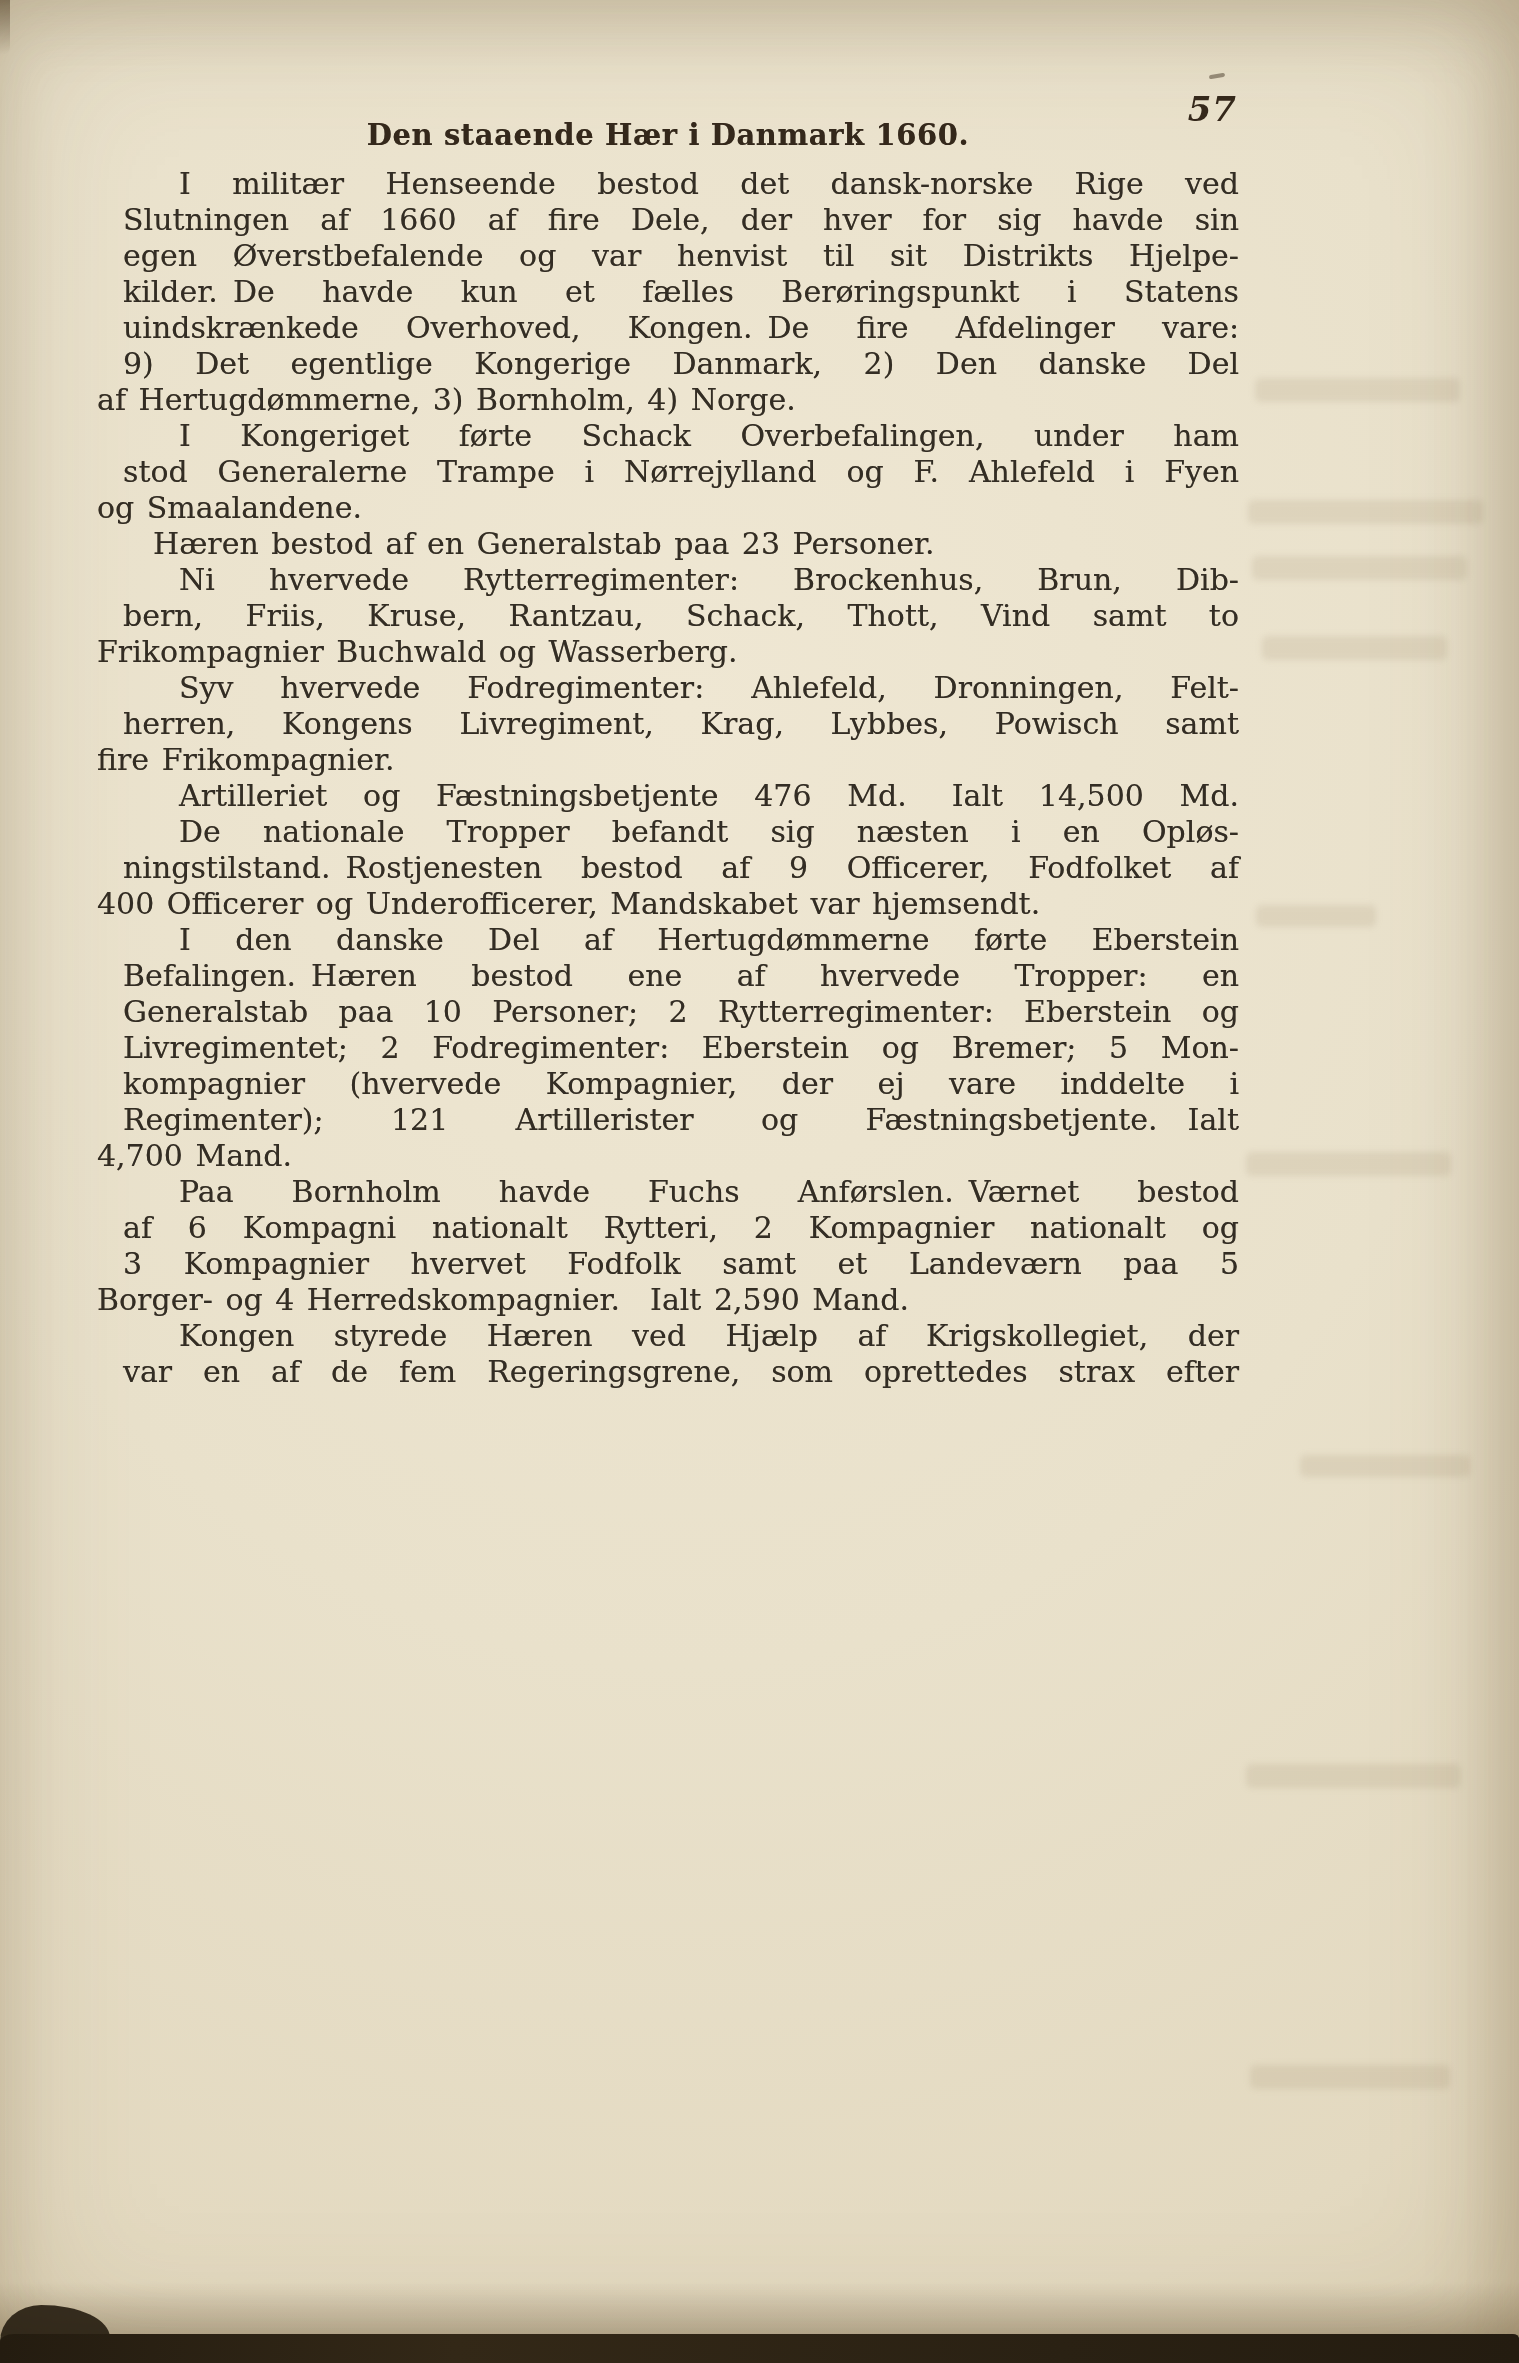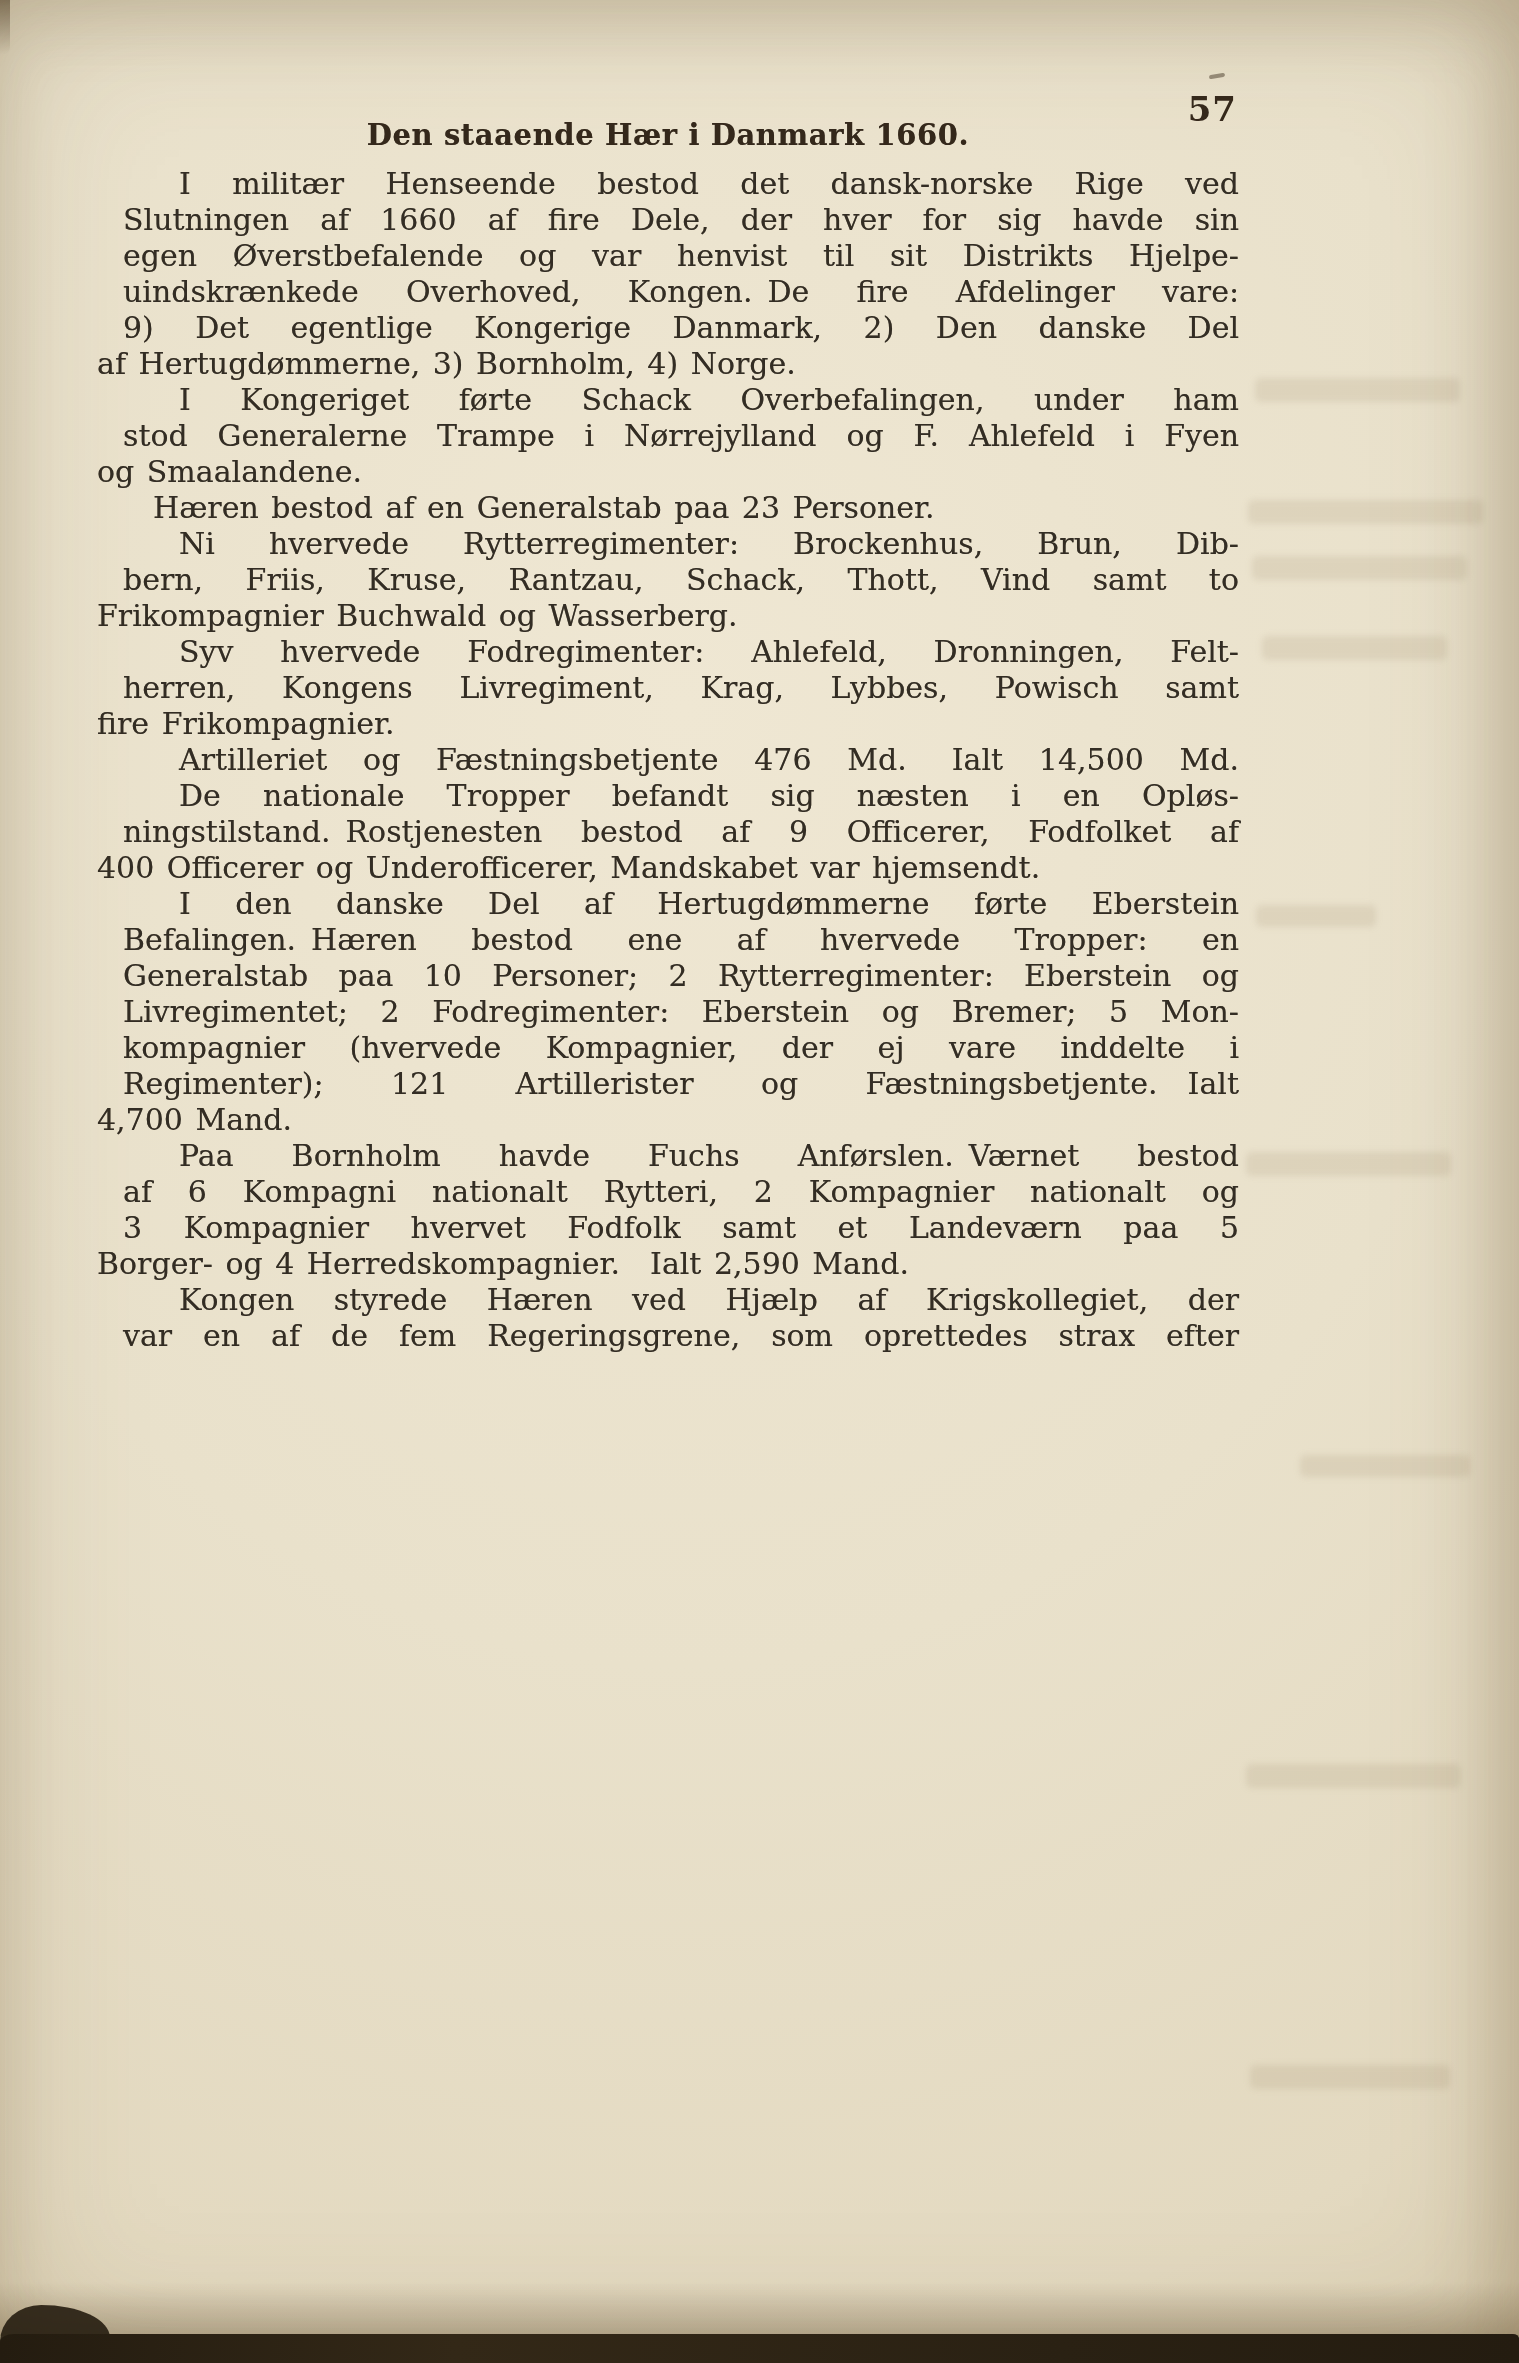--- a/index.html
+++ b/index.html
@@ -31,20 +31,21 @@
     text-align: center;
     font-size: 29px; font-weight: 700; letter-spacing: .6px;
     color: #35291c;
     text-shadow: 0 0 .5px rgba(45,35,22,.55);
     margin-top: 22px;
   }
   .page-number {
     position: absolute; right: 2px; top: -7px;
     font-size: 34px; font-weight: 700; letter-spacing: 1px;
     color: #35291c;
+    font-style: italic;
   }
   .pgnum-mark {
     position: absolute; left: 1209px; top: 74px; width: 16px; height: 4px;
     background: rgba(70,58,40,.5); border-radius: 2px; transform: rotate(-10deg);
   }
 
   
   .body-text {
     position: absolute; left: 97px; top: 166px; width: 1142px;
     font-size: 30px;
@@ -114,20 +115,21 @@
     <div class="page-number">57</div>
   </div>
   <div class="pgnum-mark"></div>
 
   <div class="body-text">
 
     <div class="para">
       <div class="ln in j">I militær Henseende bestod det dansk-norske Rige ved</div>
       <div class="ln j">Slutningen af 1660 af fire Dele, der hver for sig havde sin</div>
       <div class="ln j">egen Øverstbefalende og var henvist til sit Distrikts Hjelpe-</div>
+      <div class="ln j">kilder. De havde kun et fælles Berøringspunkt i Statens</div>
       <div class="ln j">uindskrænkede Overhoved, Kongen. De fire Afdelinger vare:</div>
       <div class="ln j">9) Det egentlige Kongerige Danmark, 2) Den danske Del</div>
       <div class="ln">af Hertugdømmerne, 3) Bornholm, 4) Norge.</div>
     </div>
 
     <div class="para">
       <div class="ln in j">I Kongeriget førte Schack Overbefalingen, under ham</div>
       <div class="ln j">stod Generalerne Trampe i Nørrejylland og F. Ahlefeld i Fyen</div>
       <div class="ln">og Smaalandene.</div>
     </div>

